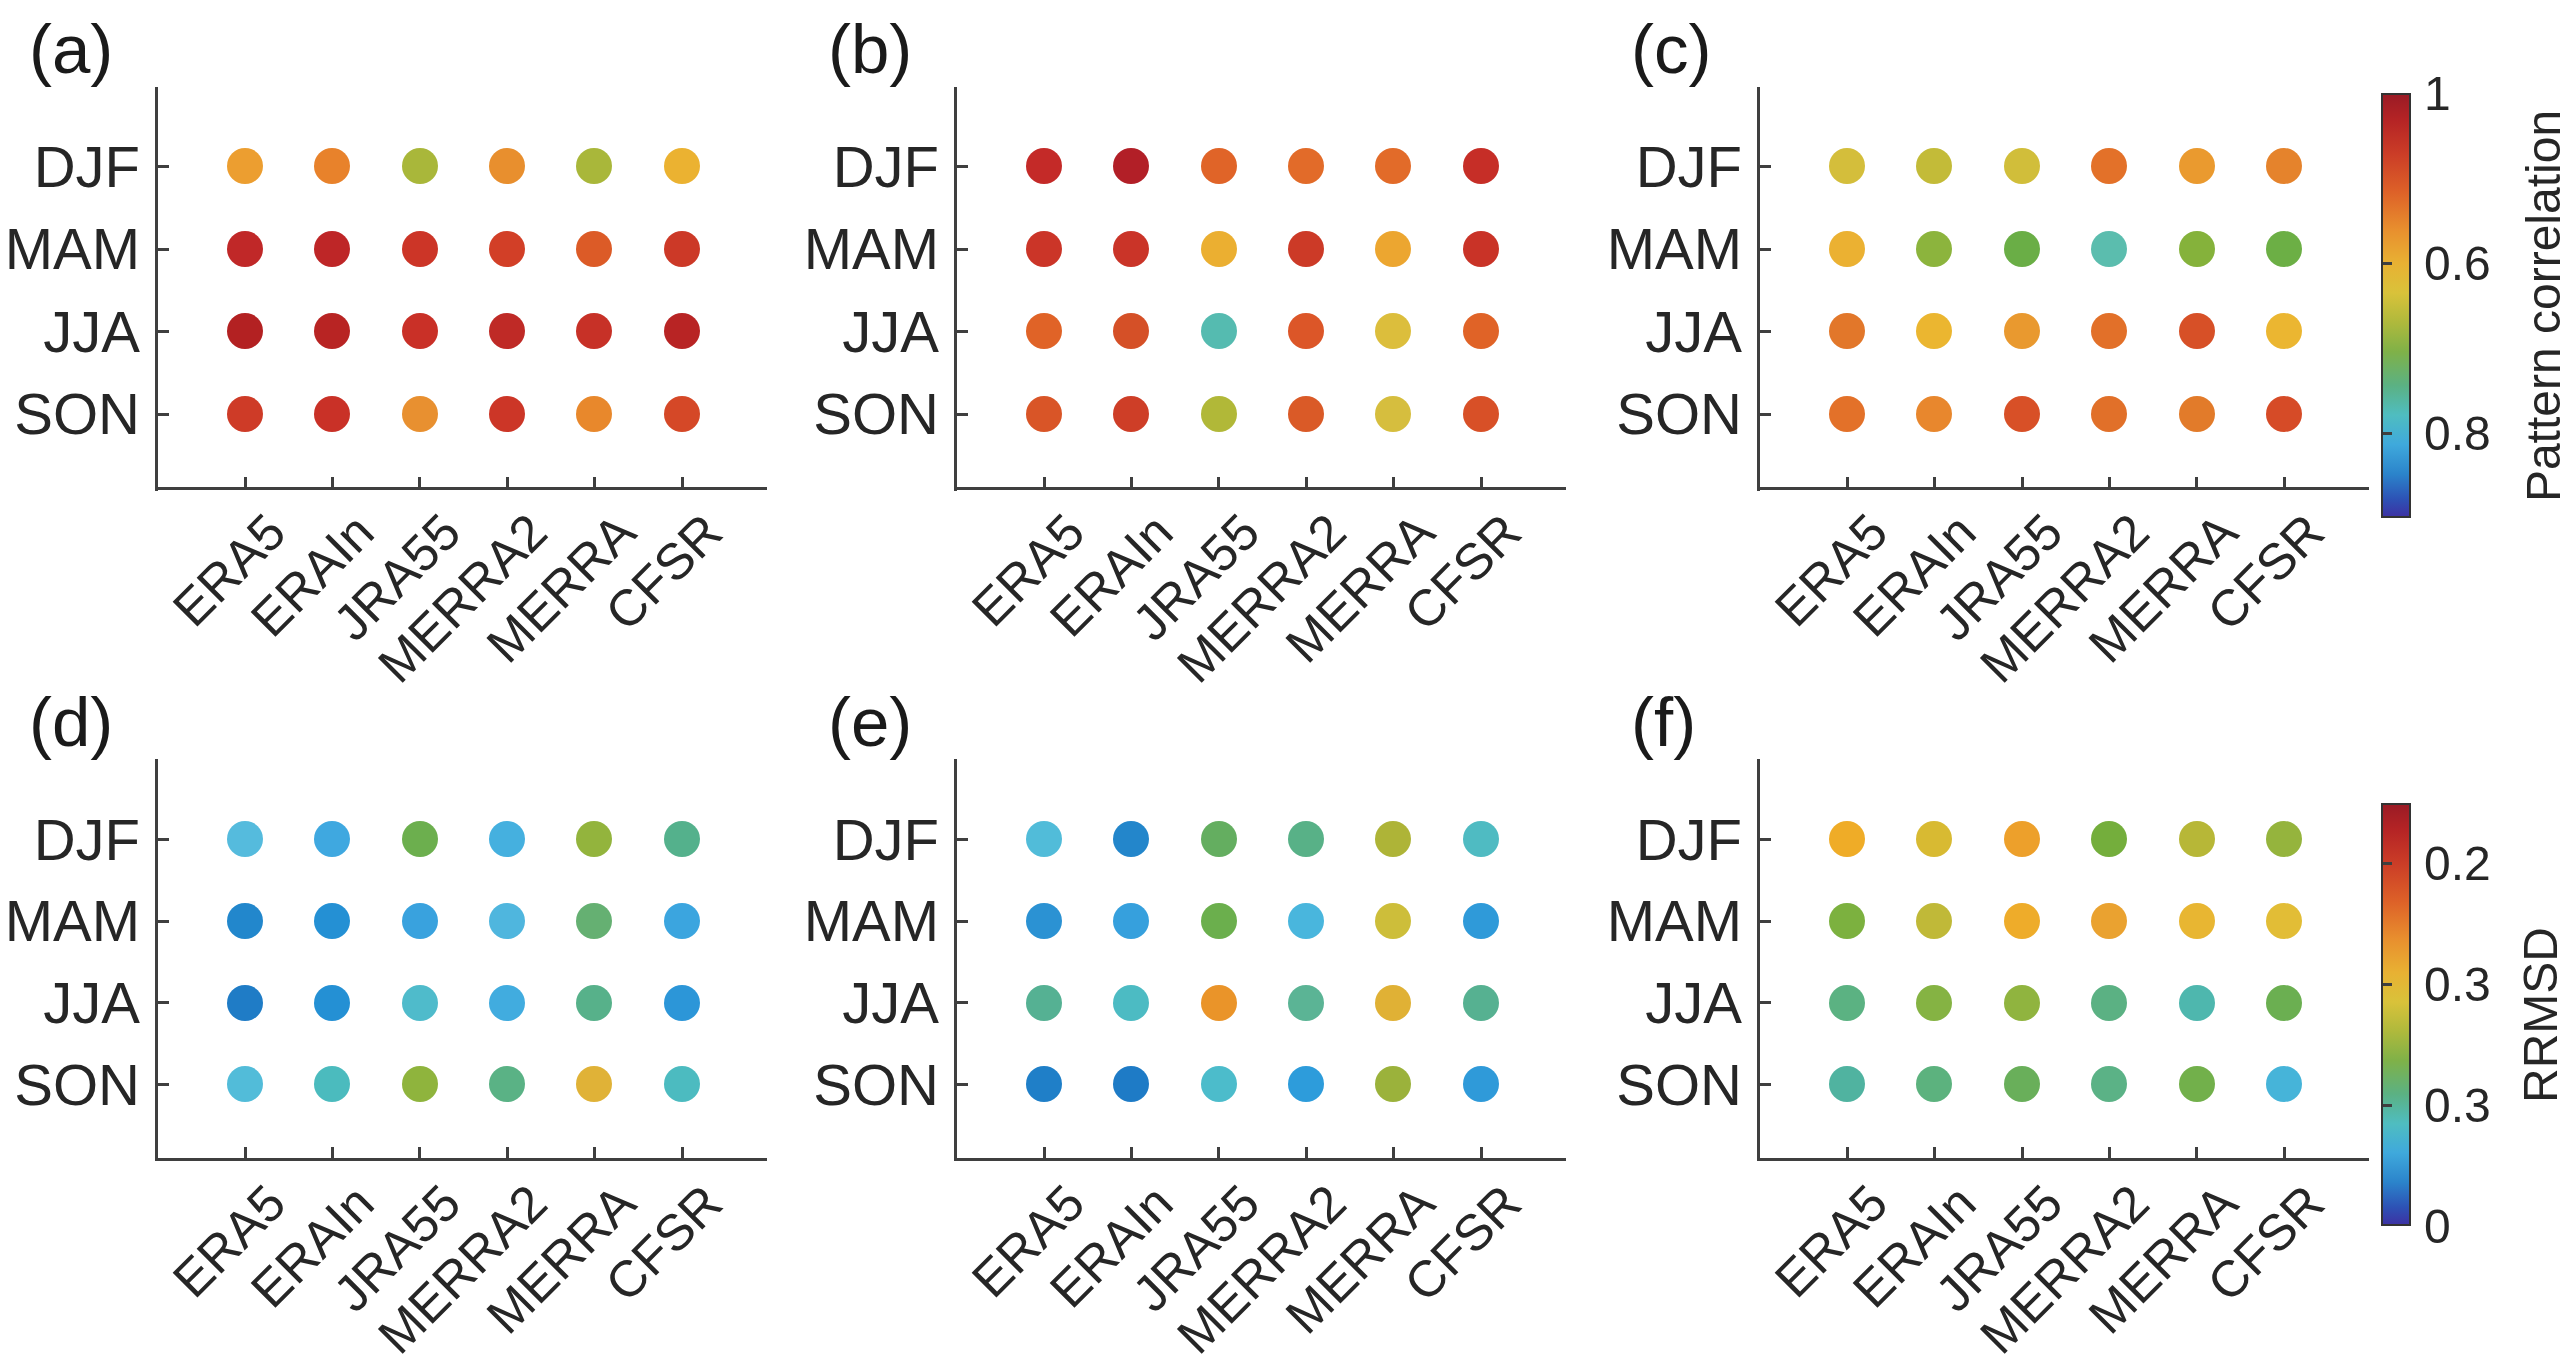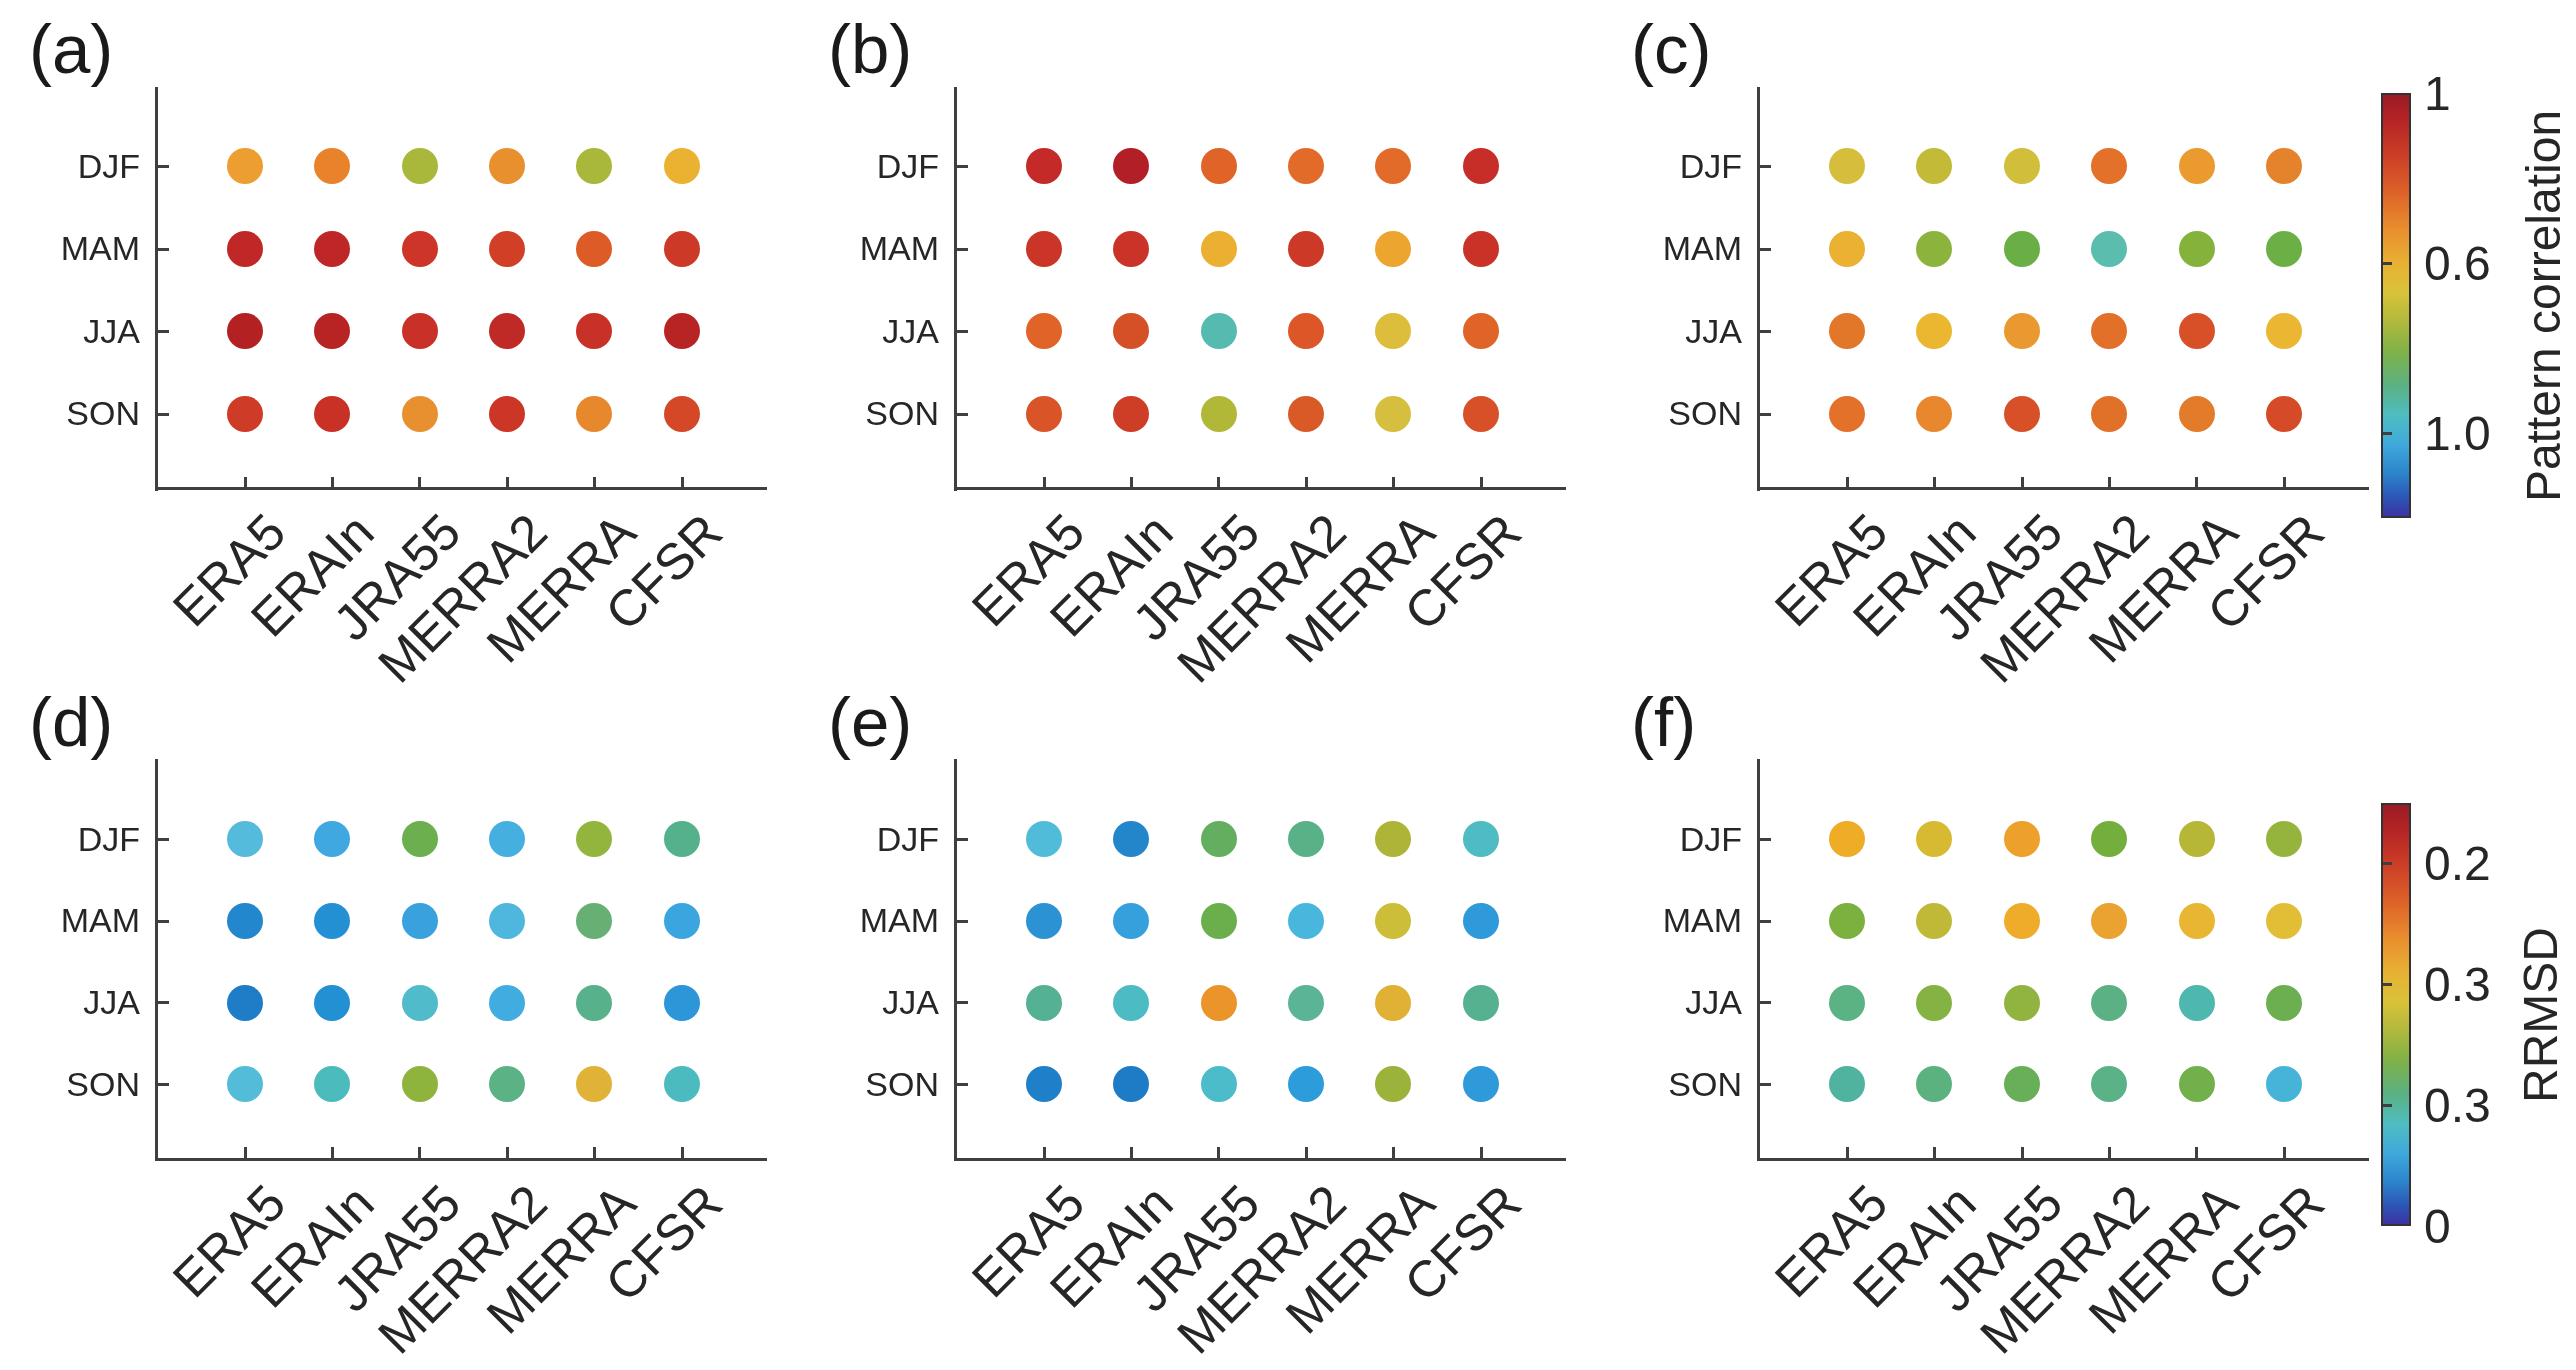--- a/index.html
+++ b/index.html
@@ -1,20 +1,20 @@
 <!DOCTYPE html>
 <html style="font-size:13px"><head>
 <meta charset="utf-8">
 <style>
   html,body{margin:0;padding:0;background:#ffffff;}
   #fig{position:relative;width:2576px;height:1370px;background:#ffffff;overflow:hidden;
        font-family:"Liberation Sans",sans-serif;color:#222222;}
   .abs{position:absolute;}
   .panel-label{font-size:69px;line-height:79px;color:#1a1a1a;white-space:nowrap;}
-  .ytick-label{font-size:34px;line-height:51px;color:#262626;text-align:left;white-space:nowrap;}
+  .ytick-label{font-size:58px;line-height:51px;color:#262626;text-align:left;white-space:nowrap;}
   .xtick-label{font-size:51px;line-height:51px;color:#262626;white-space:nowrap;
                transform:rotate(-45deg);transform-origin:top right;text-align:right;}
   .spine{background:#3f3f3f;}
   .tickmark{background:#3f3f3f;}
   .dot{border-radius:50%;width:36px;height:36px;}
   .cbar{border:2.5px solid #333333;box-sizing:border-box;}
   .cbar-ticklabel{font-size:48px;line-height:53px;color:#262626;white-space:nowrap;}
   .cbar-title{font-size:48px;line-height:48px;color:#262626;white-space:nowrap;
               transform:translate(-50%,-50%) rotate(-90deg);}
 </style>
@@ -302,21 +302,21 @@
     <div class="abs dot" title="SON / ERAIn: 0.315" style="left: 1916px; top: 1066px; background: rgb(92, 178, 126);"></div>
     <div class="abs dot" title="SON / JRA55: 0.34" style="left: 2004px; top: 1066px; background: rgb(105, 175, 90);"></div>
     <div class="abs dot" title="SON / MERRA2: 0.305" style="left: 2091px; top: 1066px; background: rgb(91, 178, 134);"></div>
     <div class="abs dot" title="SON / MERRA: 0.355" style="left: 2179px; top: 1066px; background: rgb(114, 176, 75);"></div>
     <div class="abs dot" title="SON / CFSR: 0.21" style="left: 2266px; top: 1066px; background: rgb(70, 180, 217);"></div>
     <div class="abs cbar" style="left: 2381px; top: 93px; width: 30px; height: 425px; background: linear-gradient(rgb(155, 27, 37) 0%, rgb(181, 36, 37) 6%, rgb(203, 61, 39) 14%, rgb(221, 97, 40) 23%, rgb(232, 143, 46) 32%, rgb(232, 177, 51) 40%, rgb(217, 194, 58) 47%, rgb(175, 185, 60) 54%, rgb(127, 177, 72) 61%, rgb(91, 177, 131) 69%, rgb(79, 189, 192) 76%, rgb(63, 169, 220) 83%, rgb(43, 132, 203) 90%, rgb(45, 82, 181) 96%, rgb(60, 51, 164) 100%);"></div>
     <div class="abs cbar-ticklabel" style="left: 2424px; top: 67px;">1</div>
     <div class="abs tickmark" style="left: 2383px; top: 262px; width: 9px; height: 2.5px;"></div>
     <div class="abs cbar-ticklabel" style="left: 2424px; top: 237px;">0.6</div>
     <div class="abs tickmark" style="left: 2383px; top: 432px; width: 9px; height: 2.5px;"></div>
-    <div class="abs cbar-ticklabel" style="left: 2424px; top: 407px;">1.0</div>
+    <div class="abs cbar-ticklabel" style="left: 2424px; top: 407px;">0.8</div>
     <div class="abs cbar-title" style="left: 2544px; top: 306px;">Pattern correlation</div>
     <div class="abs cbar" style="left: 2381px; top: 803px; width: 30px; height: 423px; background: linear-gradient(rgb(155, 27, 37) 0%, rgb(181, 36, 37) 6%, rgb(203, 61, 39) 14%, rgb(221, 97, 40) 23%, rgb(232, 143, 46) 32%, rgb(232, 177, 51) 40%, rgb(217, 194, 58) 47%, rgb(175, 185, 60) 54%, rgb(127, 177, 72) 61%, rgb(91, 177, 131) 69%, rgb(79, 189, 192) 76%, rgb(63, 169, 220) 83%, rgb(43, 132, 203) 90%, rgb(45, 82, 181) 96%, rgb(60, 51, 164) 100%);"></div>
     <div class="abs tickmark" style="left: 2383px; top: 862px; width: 9px; height: 2.5px;"></div>
     <div class="abs cbar-ticklabel" style="left: 2424px; top: 837px;">0.2</div>
     <div class="abs tickmark" style="left: 2383px; top: 983px; width: 9px; height: 2.5px;"></div>
     <div class="abs cbar-ticklabel" style="left: 2424px; top: 958px;">0.3</div>
     <div class="abs tickmark" style="left: 2383px; top: 1104px; width: 9px; height: 2.5px;"></div>
     <div class="abs cbar-ticklabel" style="left: 2424px; top: 1079px;">0.3</div>
     <div class="abs cbar-ticklabel" style="left: 2424px; top: 1200px;">0</div>
     <div class="abs cbar-title" style="left: 2541px; top: 1015px;">RRMSD</div>

